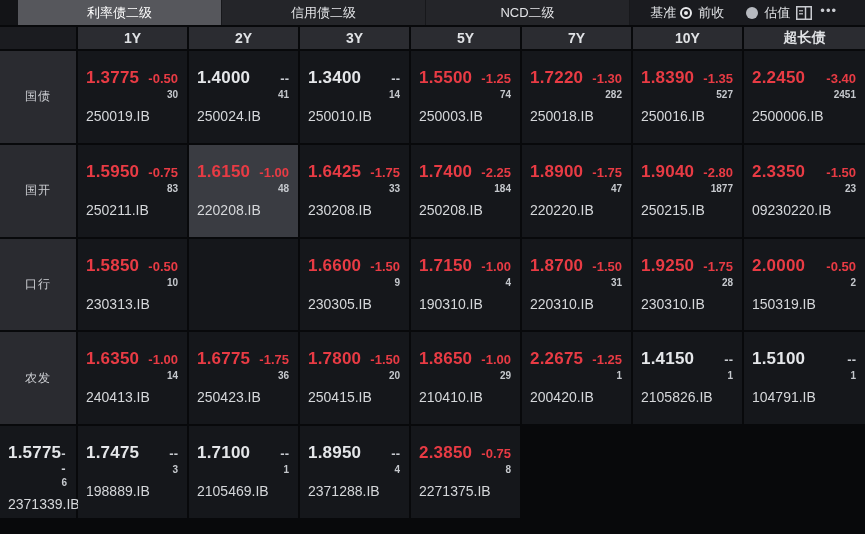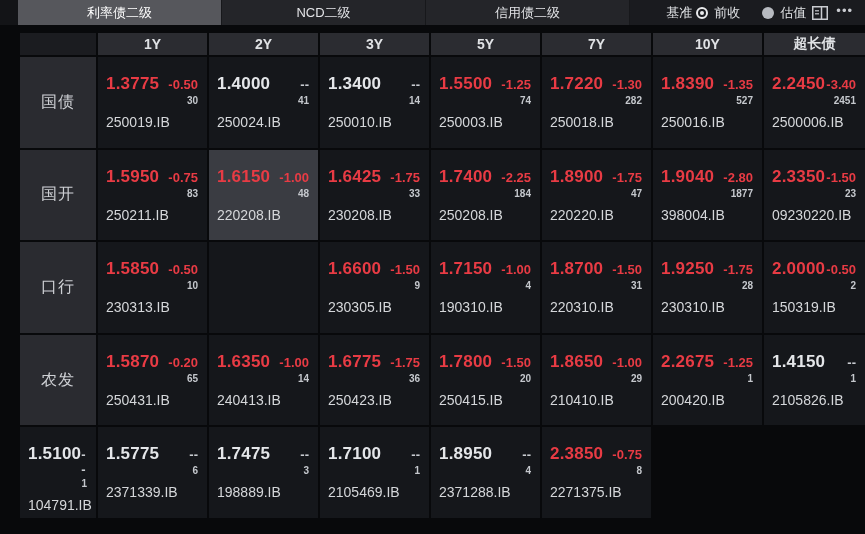--- a/index.html
+++ b/index.html
@@ -21,52 +21,51 @@
   .tab-spacer{flex:0 0 18px;background:#131417;}
   .tabs{display:flex;align-items:stretch;background:#242529;}
   .tab{
     width:204px;display:flex;align-items:center;justify-content:center;
     color:#e3e4e7;font-size:13px;cursor:pointer;
     border-right:1px solid #17181b;
   }
   .tab.selected{background:#56575c;color:#ffffff;}
   .controls{
     flex:1;display:flex;align-items:center;justify-content:flex-end;
-    background:#1a1b1f;padding-right:10px;gap:4px;
+    background:#1a1b1f;padding-right:26px;gap:4px;
   }
   .bench-label{color:#dfe1e4;font-size:13px;}
   .bench-opts{display:flex;align-items:flex-end;gap:22px;}
   .radio-opt{display:flex;align-items:center;gap:6px;cursor:pointer;}
   .radio{width:12px;height:12px;border-radius:50%;position:relative;flex:0 0 12px;}
   .radio.on{border:2px solid #e9eaec;}
   .radio.on::after{content:'';position:absolute;inset:2px;border-radius:50%;background:#e9eaec;}
   .radio.off{background:#b7bac0;}
   .radio-text{color:#dfe1e4;font-size:13px;}
   .icon-btn{display:flex;align-items:center;justify-content:center;cursor:pointer;padding:0 2px;}
   .more-glyph{color:#c9cbd0;font-size:13px;letter-spacing:1px;line-height:1;padding-bottom:4px;}
   
   .grid{
     flex:1;
     display:grid;
     grid-template-columns:76px repeat(6,109px) 1fr;
     grid-template-rows:22px repeat(5,1fr);
     gap:2px;
     background:#08090b;
-    padding-top:8px;
-    margin-left:20px;
+    padding-top:2px;
   }
   .corner{background:#1b1c20;}
   .colhead{
     background:#2b2c31;color:#e0e2e5;
     font-size:14px;font-weight:600;
     display:flex;align-items:center;justify-content:center;
   }
   .rowlabel{
     background:#2a2b30;color:#ced0d4;
-    font-size:16px;
+    font-size:12px;
     display:flex;align-items:center;justify-content:center;
     letter-spacing:1px;
   }
   .cell{
     background:#15171b;position:relative;cursor:pointer;
     padding:17px 9px 0 8px;
   }
   .cell.hl{background:#3a3c42;}
   .line1{display:flex;justify-content:space-between;align-items:baseline;}
   .rate{font-size:17px;font-weight:700;letter-spacing:0.2px;}
@@ -78,22 +77,22 @@
   .code{font-size:14px;color:#d5d7da;margin-top:6px;line-height:16px;}
 </style>
 </head>
 <body>
 
 <div class="app">
   <div class="tabbar">
     <div class="tab-spacer"></div>
     <div class="tabs" id="tabs">
         <div class="tab selected">利率债二级</div>
+        <div class="tab">信用债二级</div>
         <div class="tab">NCD二级</div>
-        <div class="tab">信用债二级</div>
       </div>
     <div class="controls">
       <span class="bench-label">基准</span>
       <div class="bench-opts" id="bench-opts">
           <div class="radio-opt">
             <span class="radio on"></span>
             <span class="radio-text">前收</span>
           </div>
           <div class="radio-opt">
             <span class="radio off"></span>
@@ -220,21 +219,21 @@
         </div>
         <div class="vol">47</div>
         <div class="code">220220.IB</div>
       </div>
       <div class="cell down">
         <div class="line1">
           <span class="rate">1.9040</span>
           <span class="chg">-2.80</span>
         </div>
         <div class="vol">1877</div>
-        <div class="code">398004.IB</div>
+        <div class="code">250215.IB</div>
       </div>
       <div class="cell down">
         <div class="line1">
           <span class="rate">2.3350</span>
           <span class="chg">-1.50</span>
         </div>
         <div class="vol">23</div>
         <div class="code">09230220.IB</div>
       </div>
       <div class="rowlabel">口行</div>
@@ -281,28 +280,20 @@
       </div>
       <div class="cell down">
         <div class="line1">
           <span class="rate">2.0000</span>
           <span class="chg">-0.50</span>
         </div>
         <div class="vol">2</div>
         <div class="code">150319.IB</div>
       </div>
       <div class="rowlabel">农发</div>
-      <div class="cell down">
-        <div class="line1">
-          <span class="rate">1.5870</span>
-          <span class="chg">-0.20</span>
-        </div>
-        <div class="vol">65</div>
-        <div class="code">250431.IB</div>
-      </div>
       <div class="cell down">
         <div class="line1">
           <span class="rate">1.6350</span>
           <span class="chg">-1.00</span>
         </div>
         <div class="vol">14</div>
         <div class="code">240413.IB</div>
       </div>
       <div class="cell down">
         <div class="line1">

